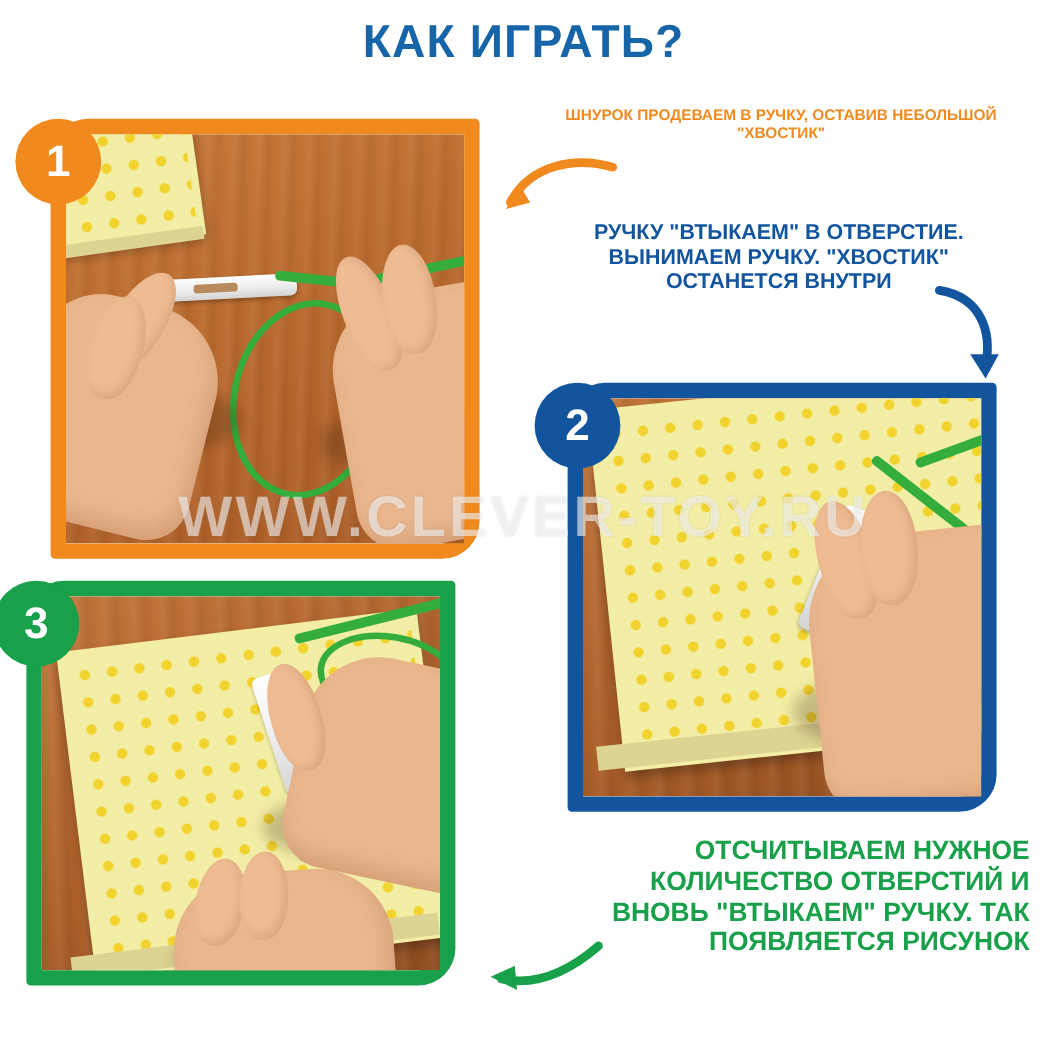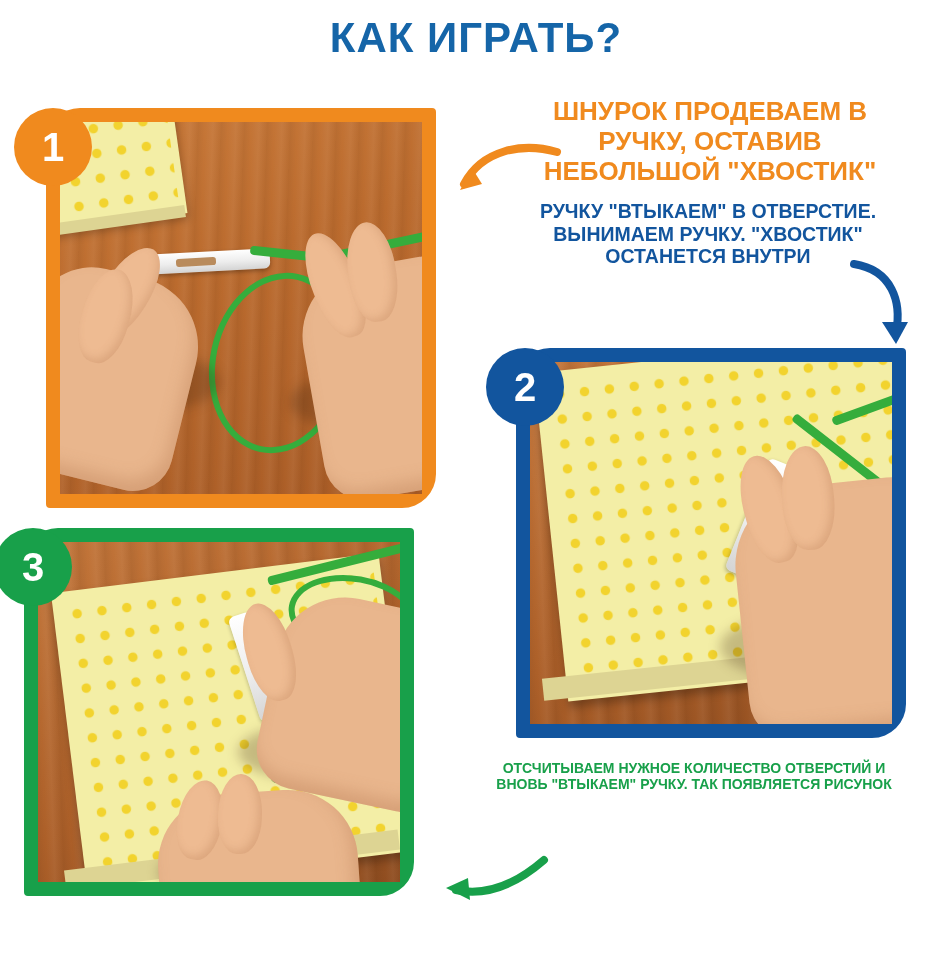--- a/index.html
+++ b/index.html
@@ -113,29 +113,29 @@
   .caption {
     position: absolute;
     text-align: center;
     font-weight: bold;
     text-transform: uppercase;
     line-height: 1.16;
     font-family: "Liberation Sans", sans-serif;
   }
   #cap1 {
     left: 508px; top: 96px; width: 404px;
-    font-size: 26px; color: #f08a1e;
+    font-size: 14px; color: #f08a1e;
   }
   #cap2 {
     left: 506px; top: 200px; width: 404px;
     font-size: 19.5px; color: #12559e;
   }
   #cap3 {
-    left: 484px; top: 760px; width: 420px;
-    font-size: 14px; color: #18a04a;
+    left: 516px; top: 760px; width: 420px;
+    font-size: 24px; color: #18a04a; text-align: right;
   }
 
   
   .arrow { position: absolute; }
   #arrow1 { left: 452px; top: 140px; }
   #arrow2 { left: 846px; top: 258px; }
   #arrow3 { left: 440px; top: 852px; }
 
   
   .watermark {
@@ -336,14 +336,15 @@
 
   <div class="arrow" id="arrow3">
     <svg width="110" height="60" viewBox="0 0 110 60" aria-hidden="true">
       <path d="M104 8 C74 34, 44 44, 16 38" fill="none" stroke="#18a04a" stroke-width="8" stroke-linecap="round"></path>
       <path d="M6 36 L28 26 L30 48 Z" fill="#18a04a"></path>
     </svg>
   </div>
 
   <div class="caption" id="cap3">ОТСЧИТЫВАЕМ НУЖНОЕ КОЛИЧЕСТВО ОТВЕРСТИЙ И ВНОВЬ "ВТЫКАЕМ" РУЧКУ. ТАК ПОЯВЛЯЕТСЯ РИСУНОК</div>
 
+  <div class="watermark">WWW.CLEVER-TOY.RU</div>
 
 </div>
 
 </body></html>

